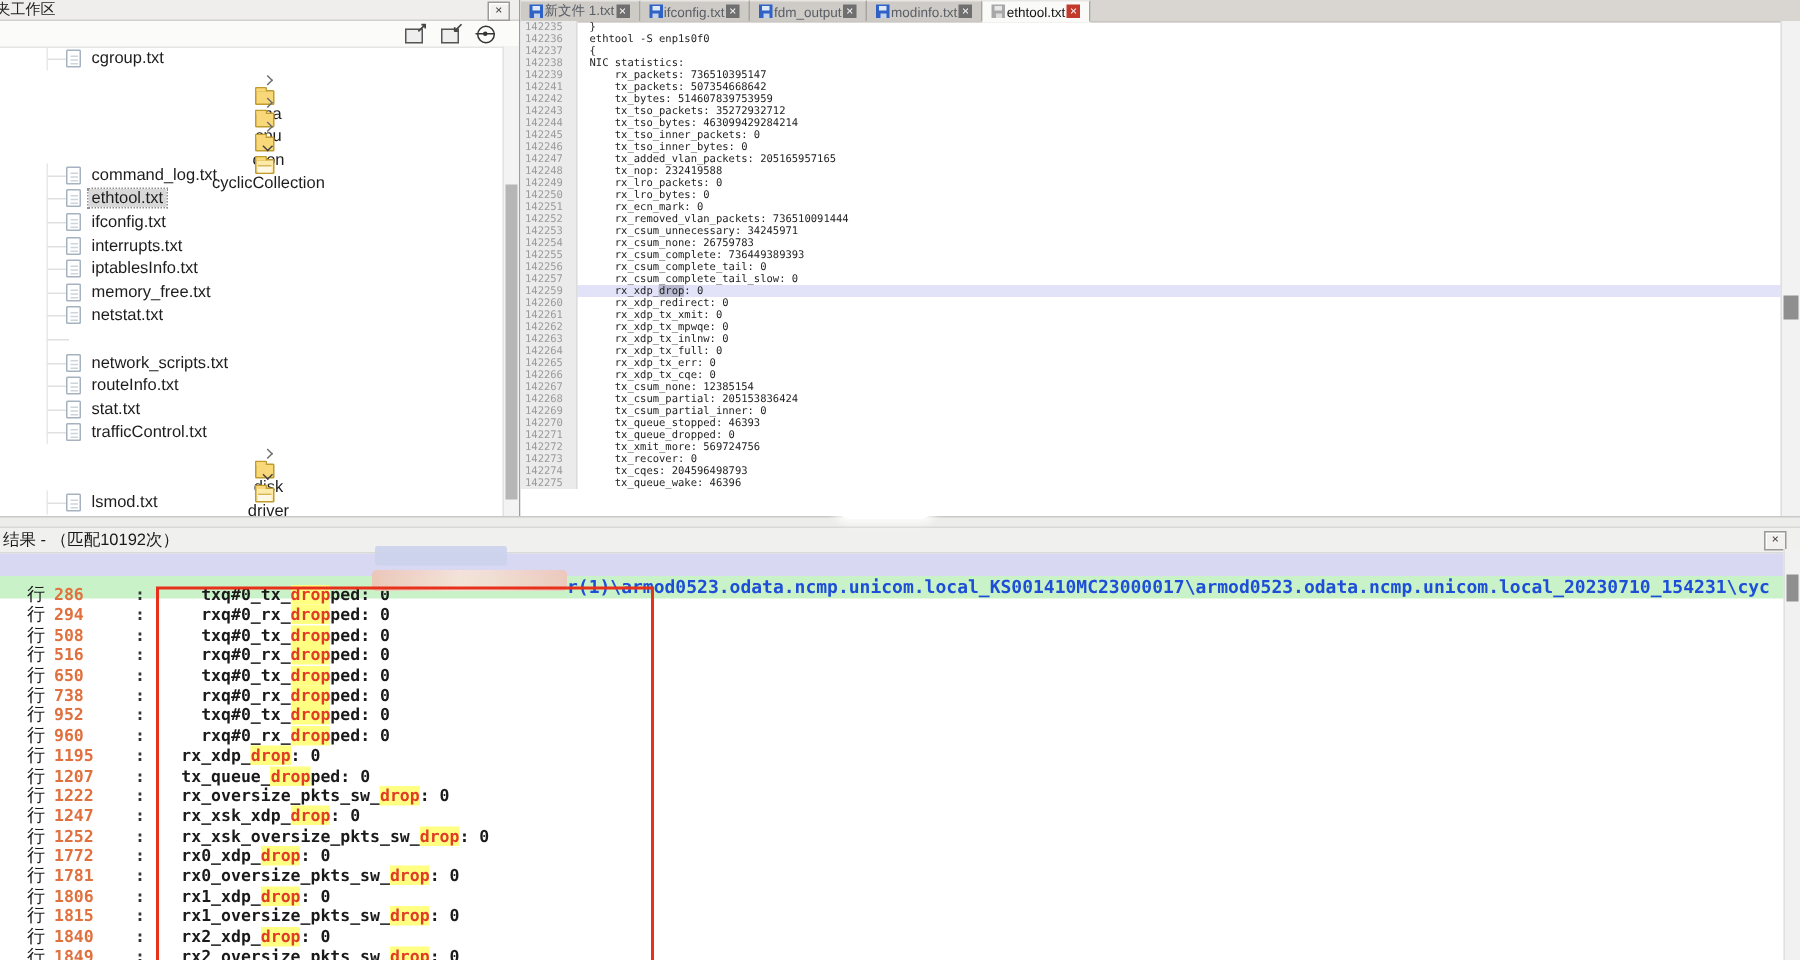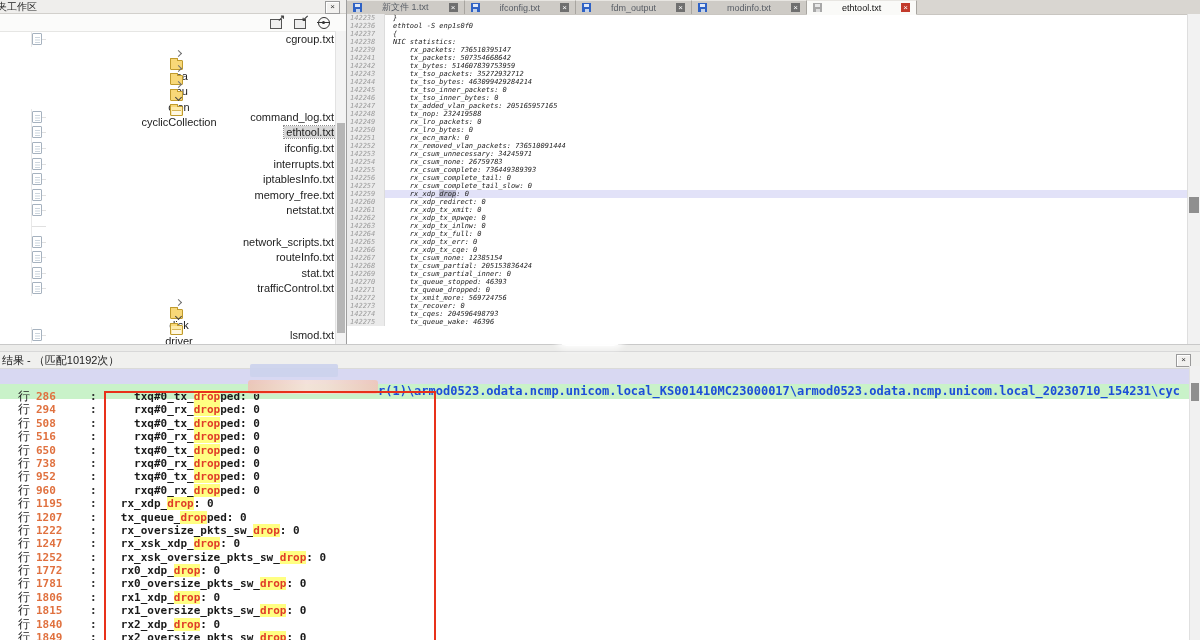--- a/index.html
+++ b/index.html
@@ -26,21 +26,21 @@
   .icon-collapse-all::after{content:"\2199";position:absolute;right:-1px;top:-4px;font-size:9px;font-weight:bold;}
   .icon-locate{width:12px;height:12px;border:1.4px solid #333;border-radius:50%;box-sizing:border-box;}
   .icon-locate::before{content:"";position:absolute;left:3.2px;top:3.2px;width:3px;height:3px;
       border-radius:50%;background:#333;}
   .icon-locate::after{content:"";position:absolute;left:-2px;top:4.3px;width:13px;height:1.2px;background:#333;}
 
   #tree{position:absolute;left:0;top:31px;right:10px;bottom:0;overflow:hidden;}
   .tree-row{height:15.6px;display:flex;align-items:center;font-size:11px;color:#1d1d1d;
             position:relative;white-space:nowrap;}
   .tree-row.indent-1{padding-left:22px;flex-direction:column;}
-  .tree-row.indent-2{padding-left:32px;justify-content:space-between;}
+  .tree-row.indent-2{padding-left:44px;}
   .tree-row.indent-2::before{content:"";position:absolute;left:31px;top:50%;width:15px;
             border-top:1px solid #e0e0e0;}
   .tree-row.indent-2::after{content:"";position:absolute;left:31px;top:0;bottom:0;
             border-left:1px solid #e8e8e8;}
   .arrow{width:13px;height:13px;flex:none;position:relative;}
   .arrow.right::before{content:"";position:absolute;left:3px;top:4px;width:4px;height:4px;
       border-right:1.4px solid #6f6f6f;border-bottom:1.4px solid #6f6f6f;transform:rotate(-45deg);}
   .arrow.down::before{content:"";position:absolute;left:3px;top:2px;width:4px;height:4px;
       border-right:1.4px solid #444;border-bottom:1.4px solid #444;transform:rotate(45deg);}
   .ticon{flex:none;margin-right:5px;position:relative;display:inline-block;}
@@ -56,36 +56,36 @@
       box-shadow:0 2.5px 0 #ccd5dd,0 5px 0 #ccd5dd;}
   .tree-row.selected .tlabel{background:#d8d8d8;outline:1px dotted #8f8f8f;}
   .tlabel{padding:0 2px;}
   #tree-scrollbar{position:absolute;right:0;top:31px;width:10px;bottom:0;background:#f3f3f3;
       border-left:1px solid #e2e2e2;}
   #tree-scroll-thumb{position:absolute;left:1px;right:1px;top:92px;height:210px;background:#b6b6b6;}
 
   
   #editor-panel{position:absolute;left:347px;top:0;right:0;height:344px;background:#fff;overflow:hidden;}
   #tab-bar{height:14px;background:#d9d6d1;display:flex;align-items:stretch;border-bottom:1px solid #c9c6c1;}
-  .tab{display:flex;align-items:center;gap:20px;padding:0 6px;font-size:9px;color:#595e66;
+  .tab{display:flex;align-items:center;gap:1px;padding:0 6px;font-size:9px;color:#595e66;
        background:#cecbc6;border-right:1px solid #a8a5a0;border-top:1px solid #e8e6e2;cursor:default;}
   .tab.active{background:#fafaf8;color:#111;border-bottom:1px solid #fafaf8;margin-bottom:-1px;}
   .disk-icon{width:9px;height:9px;background:#2f62c5;position:relative;flex:none;}
   .disk-icon::before{content:"";position:absolute;top:1px;left:2px;right:2px;height:2.5px;background:#dfe8f7;}
   .disk-icon::after{content:"";position:absolute;bottom:0.5px;left:2.5px;width:4px;height:3px;background:#c3d2ea;}
   .tab.active .disk-icon{background:#a8a8a8;}
   .tab.active .disk-icon::before{background:#e8e8e8;}
   .tab.active .disk-icon::after{background:#dcdcdc;}
   .tab-close{width:9px;height:9px;background:#6f6f6f;color:#fff;font-size:8px;line-height:9px;
              text-align:center;flex:none;}
   .tab.active .tab-close{background:#c23a2b;}
 
   #editor{position:absolute;left:0;top:14px;right:12px;bottom:0;overflow:hidden;
           font-family:"DejaVu Sans Mono",monospace;font-size:7px;line-height:8px;}
-  .eline{display:flex;height:8px;white-space:pre;font-style:italic;}
+  .eline{display:flex;height:8px;white-space:pre;}
   .lnum{width:38px;flex:none;background:#ebebeb;color:#9b9b9b;padding-left:3px;
         border-right:1px solid #dcdcdc;box-sizing:border-box;}
   .ltext{padding-left:8px;color:#222;}
   .eline.current{background:#e2e2f8;}
   .eline.current .lnum{background:#ebebeb;}
   .ematch{background:#b7b7cf;}
   #editor-scrollbar{position:absolute;right:0;top:14px;bottom:0;width:12px;background:#f2f2f2;
       border-left:1px solid #dedede;}
   #editor-scroll-thumb{position:absolute;left:1px;right:1px;top:183px;height:16px;background:#8f8f8f;}
 

